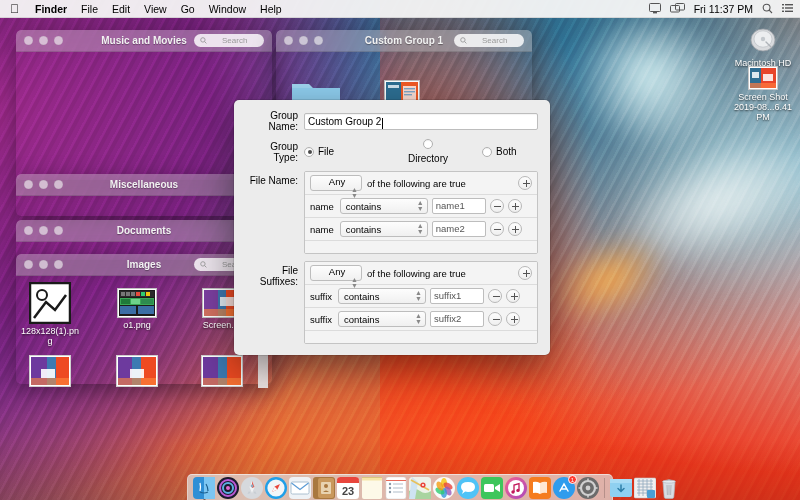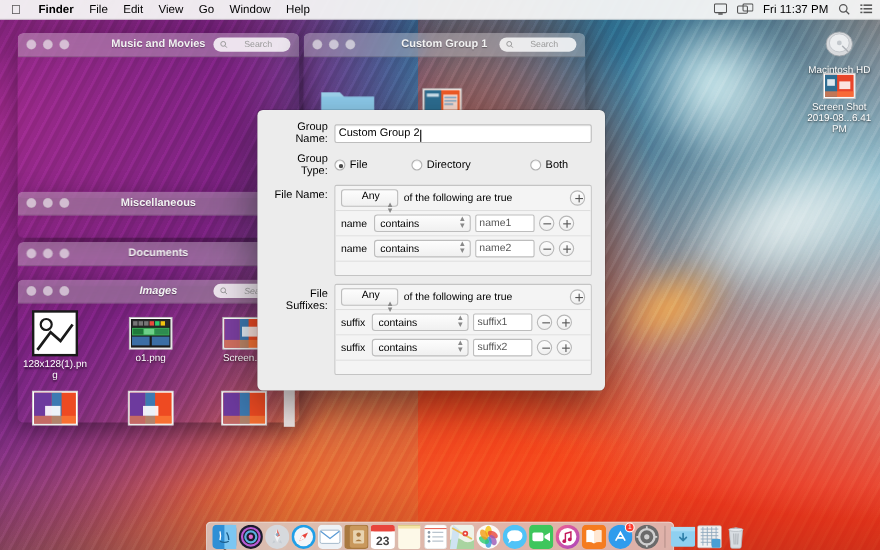--- a/index.html
+++ b/index.html
@@ -116,21 +116,21 @@
     border-radius:2px; font-size:10px; padding:0 3px; line-height:15px;
     color:#000; box-shadow:inset 0 1px 1px rgba(0,0,0,0.05);
     display:flex; align-items:flex-end;
   }
   .caret { display:inline-block; width:1px; height:11px; background:#000;
            margin-left:1px; }
 
   .radios { display:flex; flex:1; align-items:center; }
   .radio { display:flex; align-items:center; gap:4px; font-size:10px; }
   .radio.r1 { width:70px; }
-  .radio.r2 { width:108px; }
+  .radio.r2 { width:108px;flex-direction:column; }
   .rdot { width:10px; height:10px; border-radius:50%; background:#fff;
           border:1px solid #b0b0b0; position:relative;
           box-shadow:inset 0 1px 1px rgba(0,0,0,0.06); flex:0 0 10px; }
   .rdot.on::after { content:""; position:absolute; left:2.5px; top:2.5px;
                     width:4px; height:4px; border-radius:50%; background:#4a4a4a; }
 
   .rulebox { flex:1; border:1px solid #c4c4c4; border-radius:2px;
              background:#f4f4f4; overflow:hidden; }
   .rule-head { display:flex; align-items:center; padding:3px 5px;
                border-bottom:1px solid #dcdcdc; background:#f4f4f4; }
@@ -339,21 +339,21 @@
     <div class="lights">
       <span class="lt"></span>
       <span class="lt"></span>
       <span class="lt"></span>
     </div>
     <div class="ftitle">Documents</div>
   </div>
   <div class="fbody" style="height:18px;"></div>
 </div>
 
-<div class="fwin" style="left:16px; top:254px; width:256px; height:130px;font-style:italic;">
+<div class="fwin" style="left:16px; top:254px; width:256px; height:130px;">
   <div class="fbar">
     <div class="lights">
       <span class="lt"></span>
       <span class="lt"></span>
       <span class="lt"></span>
     </div>
     <div class="ftitle">Images</div>
     <div class="fsearch">
       <svg width="7" height="7" viewBox="0 0 7 7">
           <circle cx="2.9" cy="2.9" r="2.2" fill="none" stroke="#9a9a9a" stroke-width="0.9"></circle>

